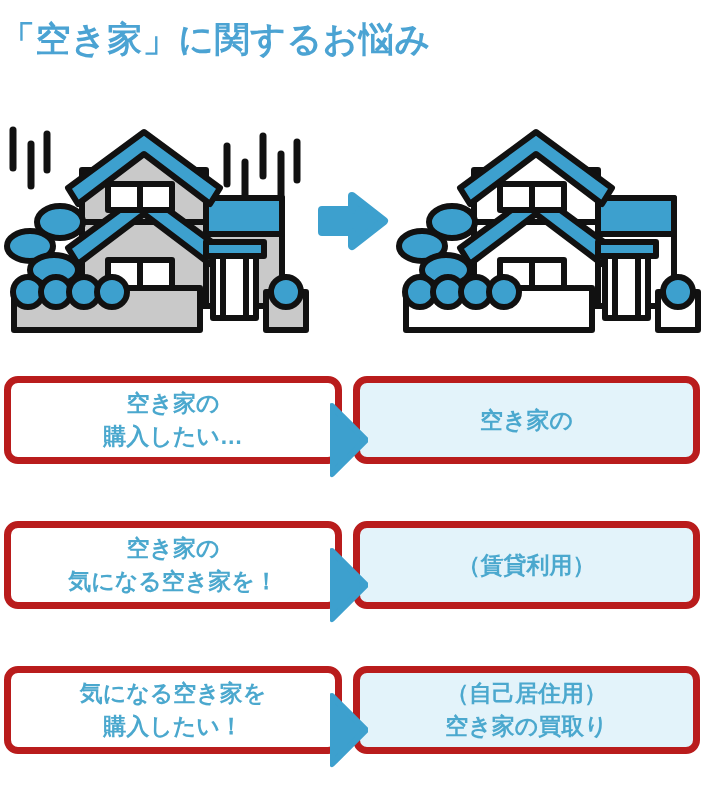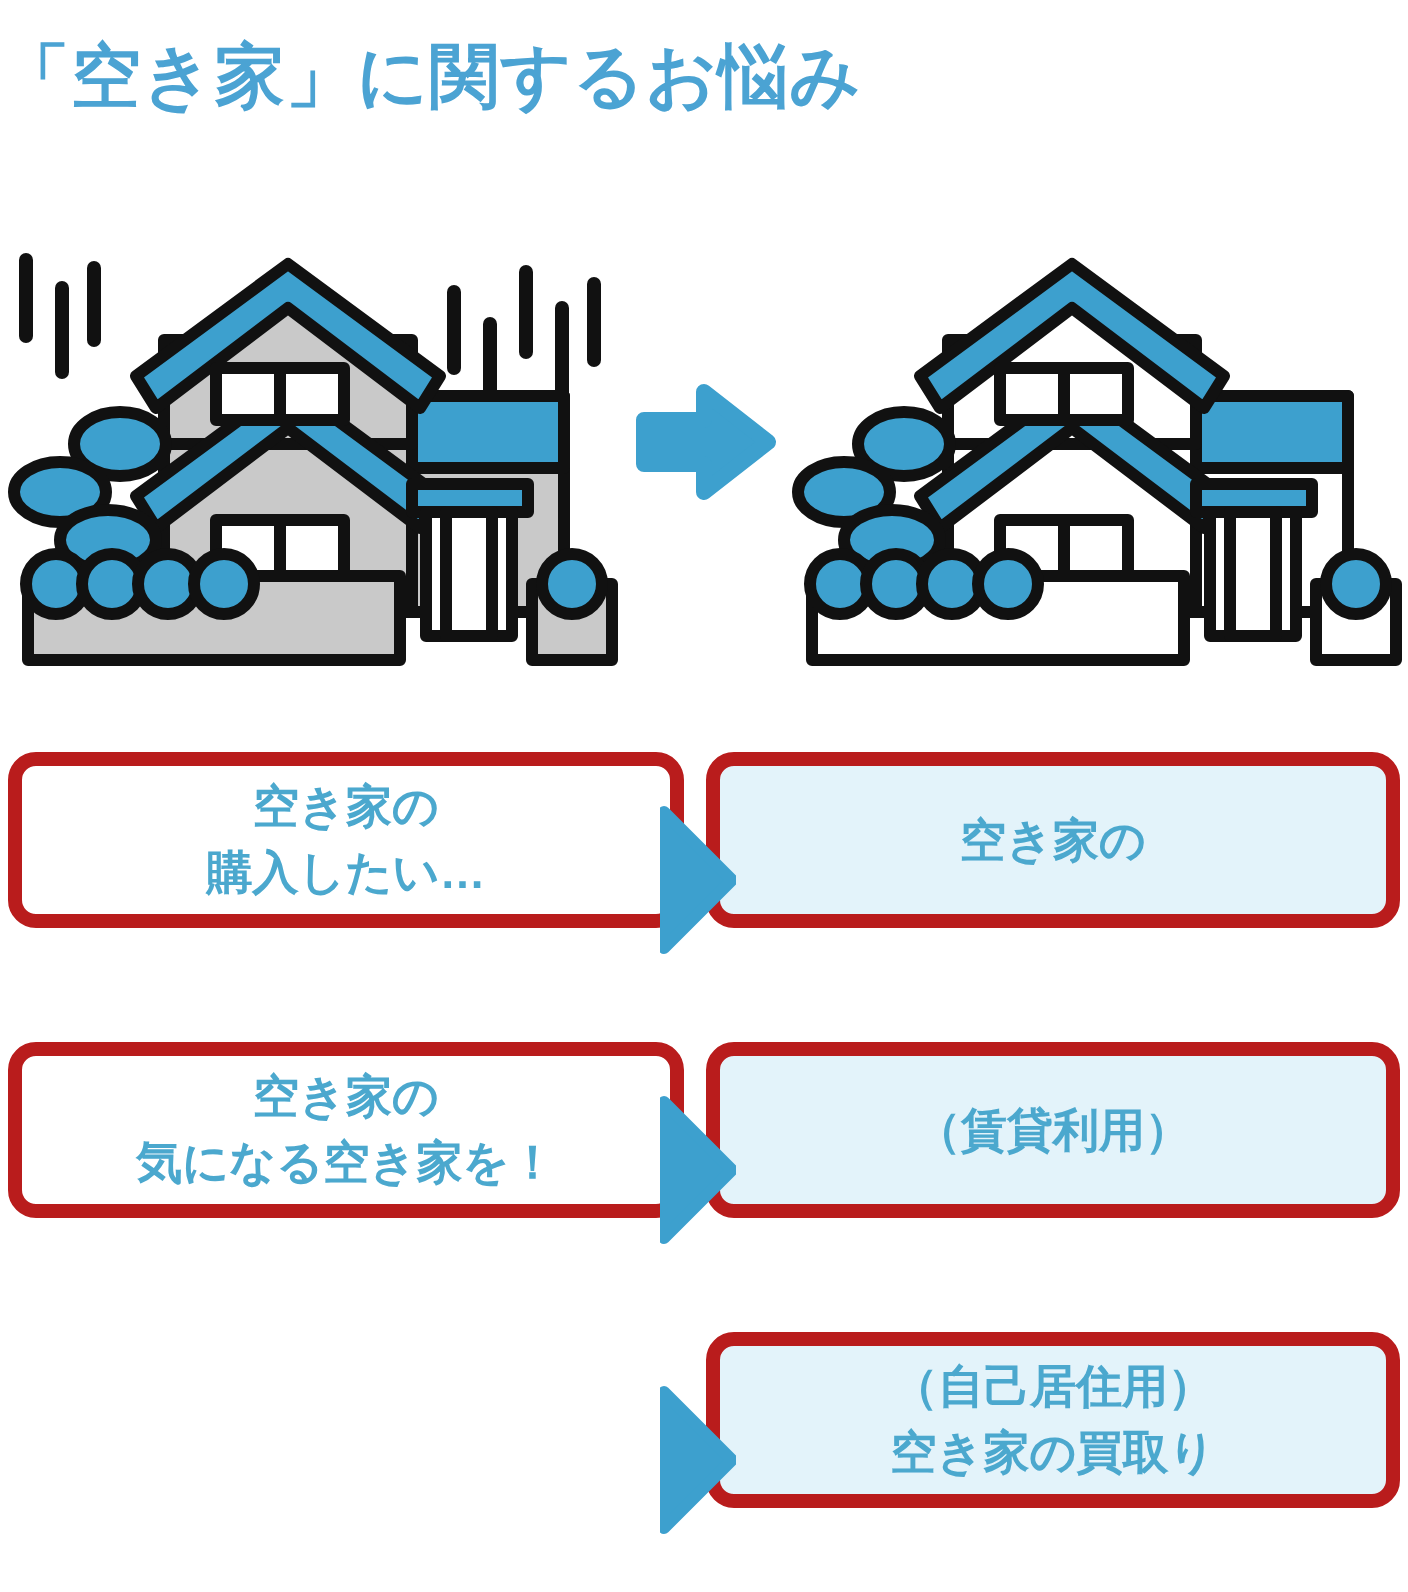--- a/index.html
+++ b/index.html
@@ -218,20 +218,24 @@
       <svg width="38" height="76" viewBox="0 0 38 76" xmlns="http://www.w3.org/2000/svg">
         <path d="M 2 4 L 36 38 L 2 72 Z" fill="#3DA0CE" stroke="#3DA0CE" stroke-width="6" stroke-linejoin="round"></path>
       </svg>
     </div>
     <div class="box box-solution">
       <div class="box-line">（賃貸利用）</div>
     </div>
   </div>
 
   <div class="flow-row">
+    <div class="box box-problem">
+      <div class="box-line">気になる空き家を</div>
+      <div class="box-line">購入したい！</div>
+    </div>
     <div class="chevron">
       <svg width="38" height="76" viewBox="0 0 38 76" xmlns="http://www.w3.org/2000/svg">
         <path d="M 2 4 L 36 38 L 2 72 Z" fill="#3DA0CE" stroke="#3DA0CE" stroke-width="6" stroke-linejoin="round"></path>
       </svg>
     </div>
     <div class="box box-solution">
       <div class="box-line">（自己居住用）</div>
       <div class="box-line">空き家の買取り</div>
     </div>
   </div>

